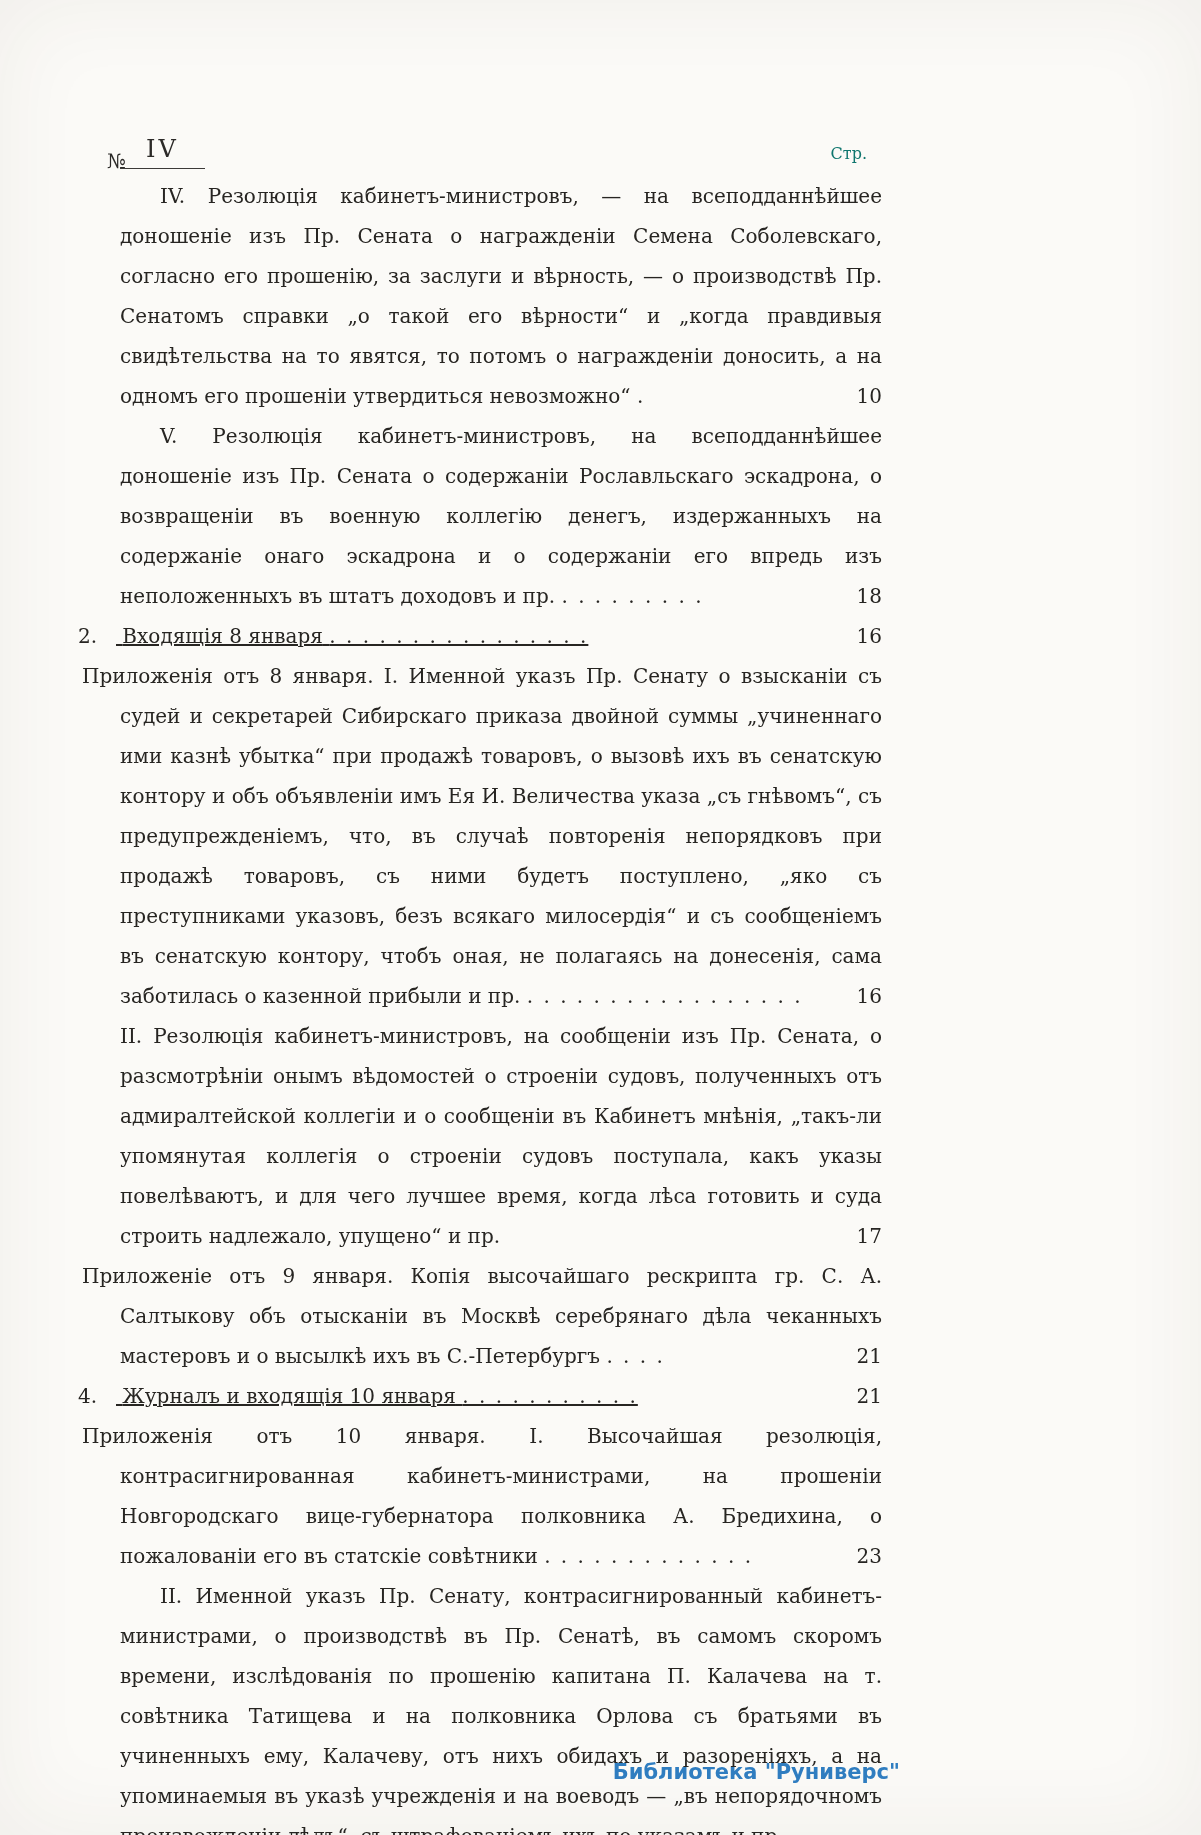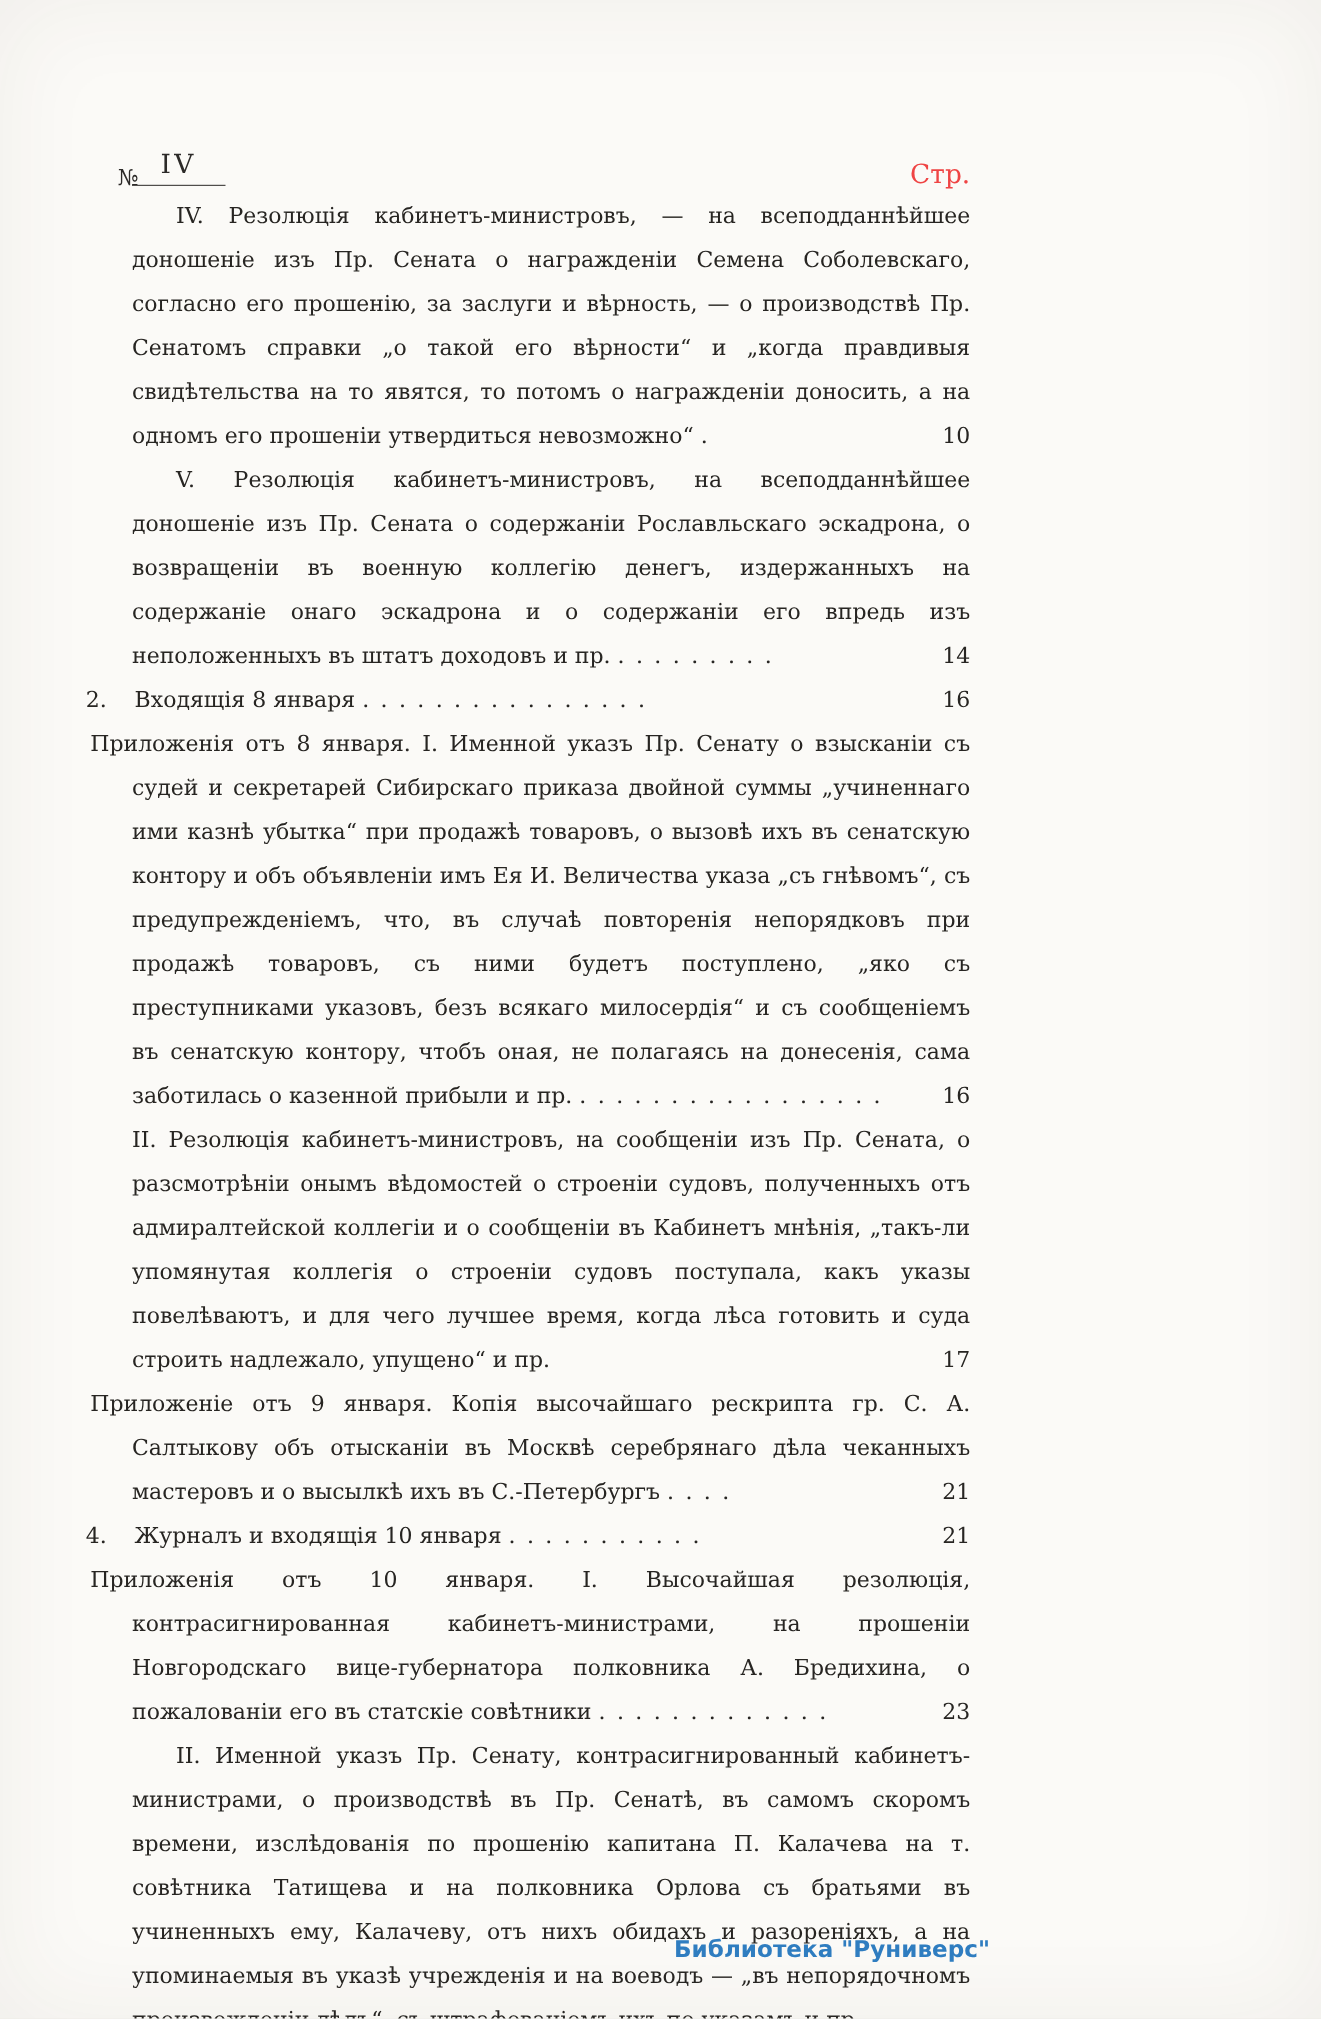--- a/index.html
+++ b/index.html
@@ -24,34 +24,34 @@
   .folio-num {
     display: inline-block; padding: 0 26px 5px;
     border-bottom: 1.5px solid #3c3a38;
     letter-spacing: 3px;
   }
   .col-no {
     position: absolute; top: 149px; left: 107px;
     font-size: 20px; color: #2c2a28;
   }
   .col-str {
-    position: absolute; top: 144px; left: 120px; width: 762px;
-    text-align: right; font-size: 24px; color: #ef4444;
+    position: absolute; top: 144px; left: 105px; width: 762px;
+    text-align: right; font-size: 16px; color: #0f766e;
   }
   
   .toc {
     position: absolute; top: 176px; left: 120px; width: 762px;
     font-size: 20px; line-height: 40px;
     text-align: justify;
     color: #272522;
   }
   p.entry { margin: 0; position: relative; }
   .e-roman-a { margin-left: 42px; text-indent: 40px; }   
   .e-roman-b { margin-left: 80px; text-indent: 0; }      
-  .e-item    { margin-left: 42px; text-indent: -42px; }  
+  .e-item    { margin-left: 42px; text-indent: -42px; text-decoration: underline; }  
   .e-item .num { display: inline-block; width: 38px; text-indent: 0; }
   .e-sub     { margin-left: 80px; text-indent: -38px; }  
   .pg { position: absolute; right: 0; bottom: 0; text-indent: 0; }
   .dots { letter-spacing: 2px; white-space: normal; }
   
   .watermark {
     position: absolute; top: 1760px; left: 540px; width: 360px;
     text-align: right;
     font-family: "DejaVu Sans", "Liberation Sans", sans-serif;
     font-size: 21px; font-weight: bold;
@@ -75,21 +75,21 @@
       <span class="num">IV.</span>
       <span class="txt">Резолюція кабинетъ-министровъ, — на всеподданнѣйшее доношеніе изъ Пр. Сената о награжденіи Семена Соболевскаго, согласно его прошенію, за заслуги и вѣрность, — о производствѣ Пр. Сенатомъ справки „о такой его вѣрности“ и „когда правдивыя свидѣтельства на то явятся, то потомъ о награжденіи доносить, а на одномъ его прошеніи утвердиться невозможно“</span>
       <span class="dots">.</span>
       <span class="pg">10</span>
     </p>
 
     <p class="entry e-roman-a">
       <span class="num">V.</span>
       <span class="txt">Резолюція кабинетъ-министровъ, на всеподданнѣйшее доношеніе изъ Пр. Сената о содержаніи Рославльскаго эскадрона, о возвращеніи въ военную коллегію денегъ, издержанныхъ на содержаніе онаго эскадрона и о содержаніи его впредь изъ неположенныхъ въ штатъ доходовъ и пр.</span>
       <span class="dots">. . . . . . . . .</span>
-      <span class="pg">14</span>
+      <span class="pg">18</span>
     </p>
 
     <p class="entry e-item">
       <span class="num">2.</span>
       <span class="txt">Входящія 8 января</span>
       <span class="dots">. . . . . . . . . . . . . . . .</span>
       <span class="pg">16</span>
     </p>
 
     <p class="entry e-sub">

